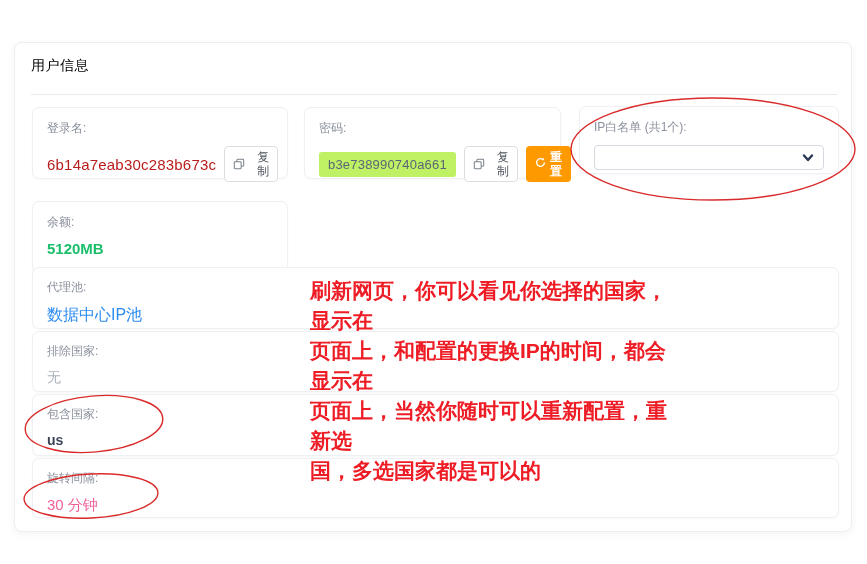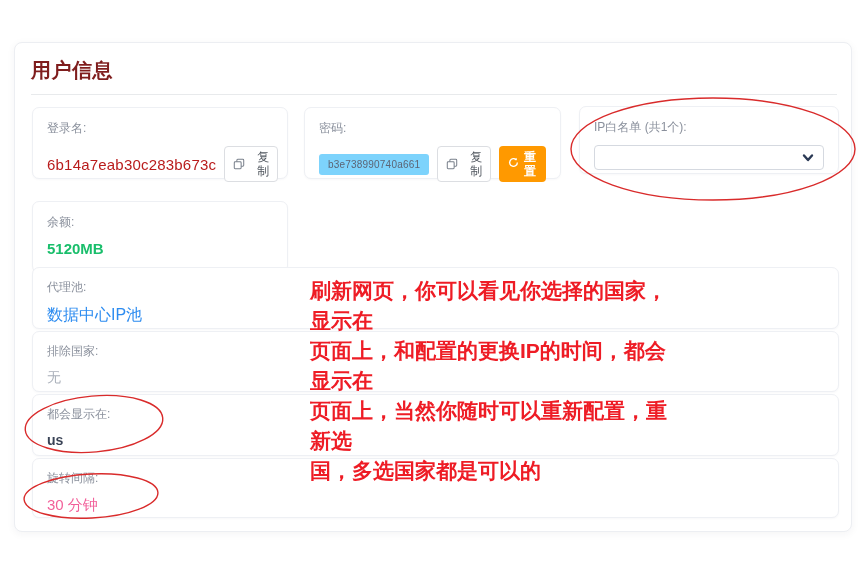--- a/index.html
+++ b/index.html
@@ -3,22 +3,22 @@
 <meta charset="utf-8">
 <style>
   * { margin:0; padding:0; box-sizing:border-box; }
   html,body { width:867px; height:564px; background:#ffffff; overflow:hidden;
               font-family:"Liberation Sans","DejaVu Sans",sans-serif; position:relative; }
 
   .panel { position:absolute; left:14px; top:42px; width:838px; height:490px;
            background:#fff; border:1px solid #eceef2; border-radius:8px;
            box-shadow:0 2px 8px rgba(31,45,61,.05); }
 
-  .panel-title { position:absolute; left:16px; top:14px; font-size:20px; font-weight:bold;
-                 color:#7f1d1d; letter-spacing:.5px; }
+  .panel-title { position:absolute; left:16px; top:14px; font-size:14px; font-weight:normal;
+                 color:#000000; letter-spacing:.5px; }
   .panel-divider { position:absolute; left:16px; top:51px; width:806px; height:1px; background:#e8eaec; }
 
   .card { position:absolute; background:#fff; border:1px solid #eef0f4; border-radius:7px;
           padding:12px 14px; box-shadow:0 1px 2px rgba(31,45,61,.03); }
   .card-label { font-size:12px; color:#8a909c; margin-bottom:9px; }
 
   .card-login    { left:17px;  top:64px;  width:256px; height:72px; }
   .card-password { left:289px; top:64px;  width:257px; height:72px; }
   .card-ipwl     { left:564px; top:63px;  width:260px; height:68px; }
   .card-balance  { left:17px;  top:158px; width:256px; height:72px; }
@@ -32,21 +32,21 @@
   .row-rotation { top:415px; height:60px; }
 
   .value-line { display:flex; align-items:center; gap:8px; }
   .login-value { font-size:15px; color:#b91c1c; letter-spacing:.2px; }
 
   .copy-btn { display:inline-flex; align-items:center; gap:12px; border:1px solid #dcdee2;
               background:#fff; border-radius:4px; padding:3px 8px; font-size:12px; color:#51575f;
               cursor:pointer; line-height:14px; }
   .copy-btn svg { display:block; }
 
-  .pwd-box { background:#7dd3fc; border-radius:3px; padding:5px 9px; font-size:10px;
+  .pwd-box { background:#bef264; border-radius:3px; padding:5px 9px; font-size:13px;
              color:#5c6575; letter-spacing:.2px; }
 
   .reset-btn { display:inline-flex; align-items:center; gap:4px; background:#ff9900; border:none;
                border-radius:4px; padding:4px 9px; font-size:12px; color:#fff; font-weight:bold;
                cursor:pointer; line-height:14px; }
 
   .select-box { margin-top:2px; width:230px; height:25px; border:1px solid #d5d9e0; border-radius:4px;
                 background:#fff; position:relative; cursor:pointer; }
   .select-box .chev { position:absolute; right:8px; top:5px; }
 
@@ -127,21 +127,21 @@
     <div class="card-label">代理池:</div>
     <div class="pool-value">数据中心IP池</div>
   </div>
 
   <div class="row row-excluded">
     <div class="card-label">排除国家:</div>
     <div class="excluded-value">无</div>
   </div>
 
   <div class="row row-included">
-    <div class="card-label">都会显示在:</div>
+    <div class="card-label">包含国家:</div>
     <div class="included-value">us</div>
   </div>
 
   <div class="row row-rotation">
     <div class="card-label">旋转间隔:</div>
     <div class="rotation-value">30 分钟</div>
   </div>
 </div>
 
 <div class="annotation">

